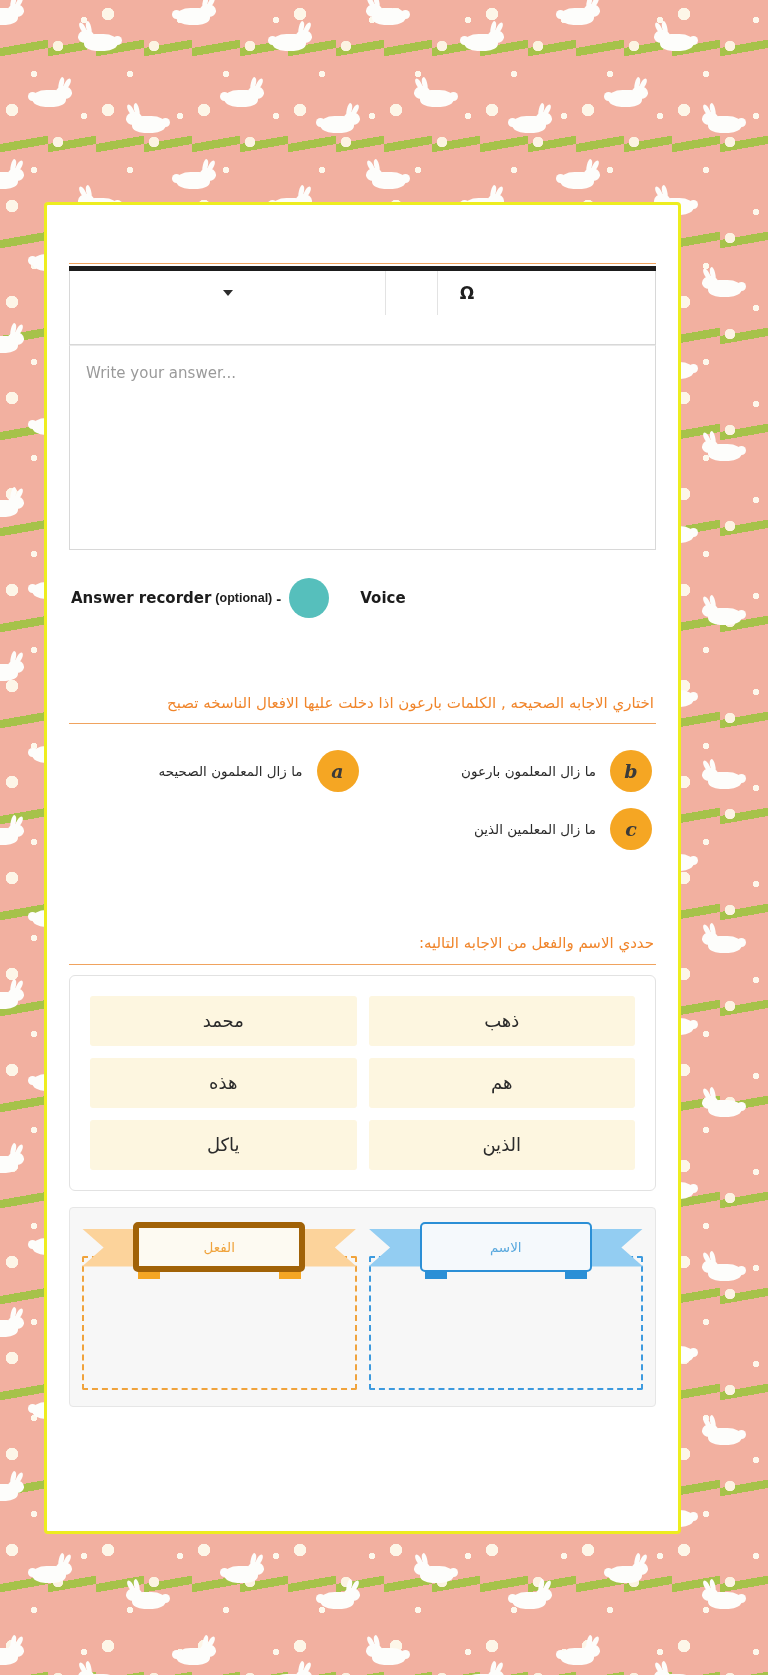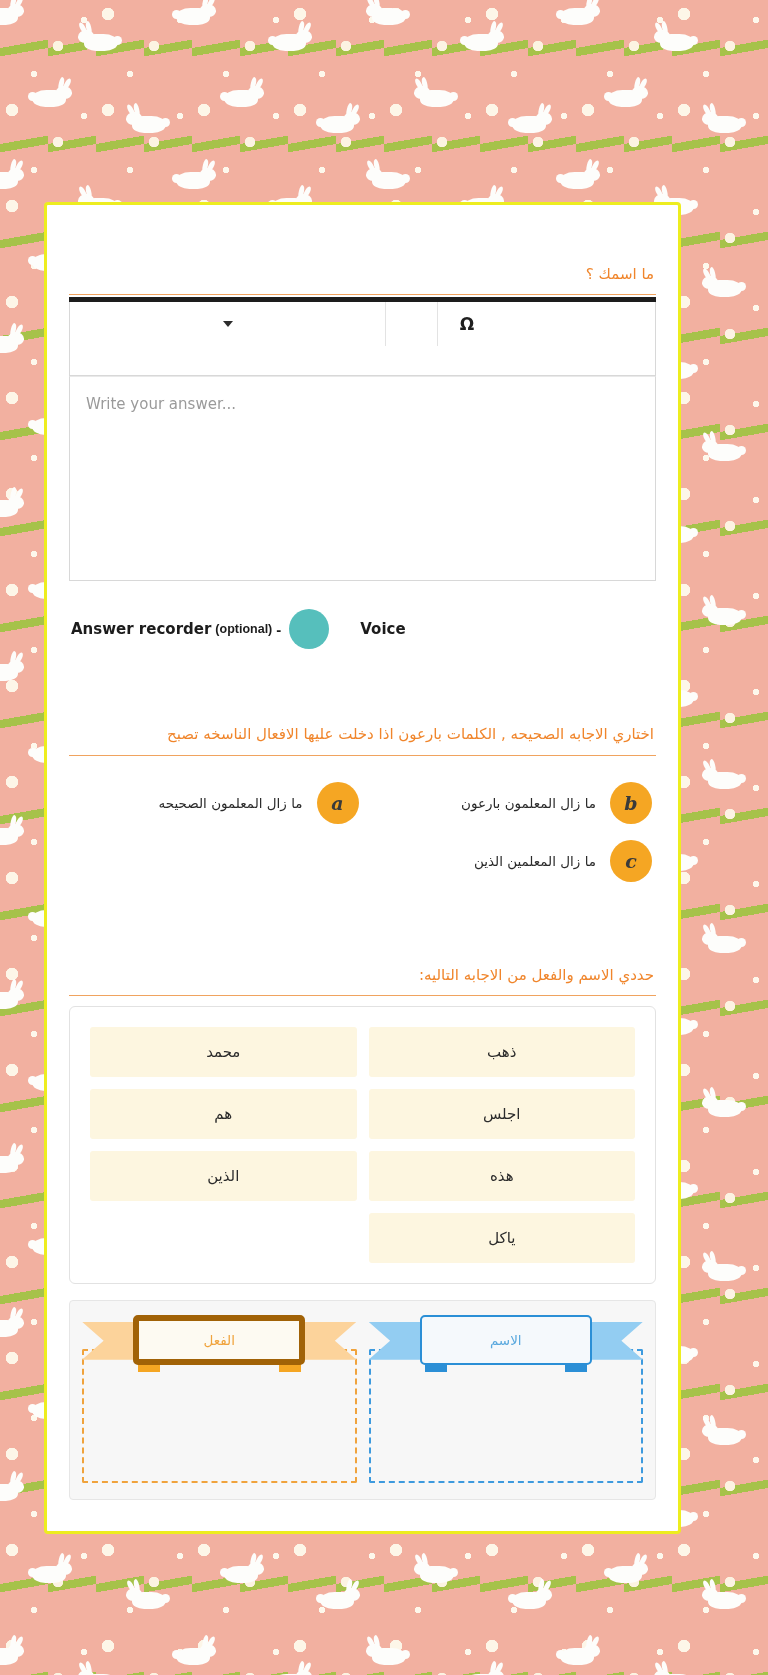--- a/index.html
+++ b/index.html
@@ -296,21 +296,21 @@
     padding: 6px;
   }
   .word-card {
     background: #fdf6e0;
     border-radius: 3px;
     height: 50px;
     display: flex;
     align-items: center;
     justify-content: center;
     font-family: "DejaVu Sans", sans-serif;
-    font-size: 15px;
+    font-size: 18px;
     color: #2b2b2b;
     direction: rtl;
   }
 
   
   .dropzone-panel {
     margin-top: 16px;
     background: #f7f7f7;
     border: 1px solid #e6e6e6;
     border-radius: 4px;
@@ -1582,21 +1582,20 @@
         <span class="ear"></span>
         <span class="ear2"></span>
       </div>
     </div>
 
 
   <div class="sheet">
     <div class="sheet-inner">
 
       <div>
-        <div class="q-title">ما اسمك ؟</div>
         <div class="q-rule"></div>
 
         <div class="editor-wrap">
           <div class="editor-topbar"></div>
 
           <div class="editor-toolbar">
             <div class="tb-cell tb-font">
               <span class="caret-down"></span>
             </div>
             <div class="tb-cell tb-sep"></div>
@@ -1645,23 +1644,20 @@
         <div class="q-title">حددي الاسم والفعل من الاجابه التاليه:</div>
         <div class="q-rule"></div>
 
         <div class="word-panel">
           <div class="word-grid">
             <div class="word-cell">
               <div class="word-card">ذهب</div>
             </div>
             <div class="word-cell">
               <div class="word-card">محمد</div>
-            </div>
-            <div class="word-cell">
-              <div class="word-card">اجلس</div>
             </div>
             <div class="word-cell">
               <div class="word-card">هم</div>
             </div>
             <div class="word-cell">
               <div class="word-card">هذه</div>
             </div>
             <div class="word-cell">
               <div class="word-card">الذين</div>
             </div>

